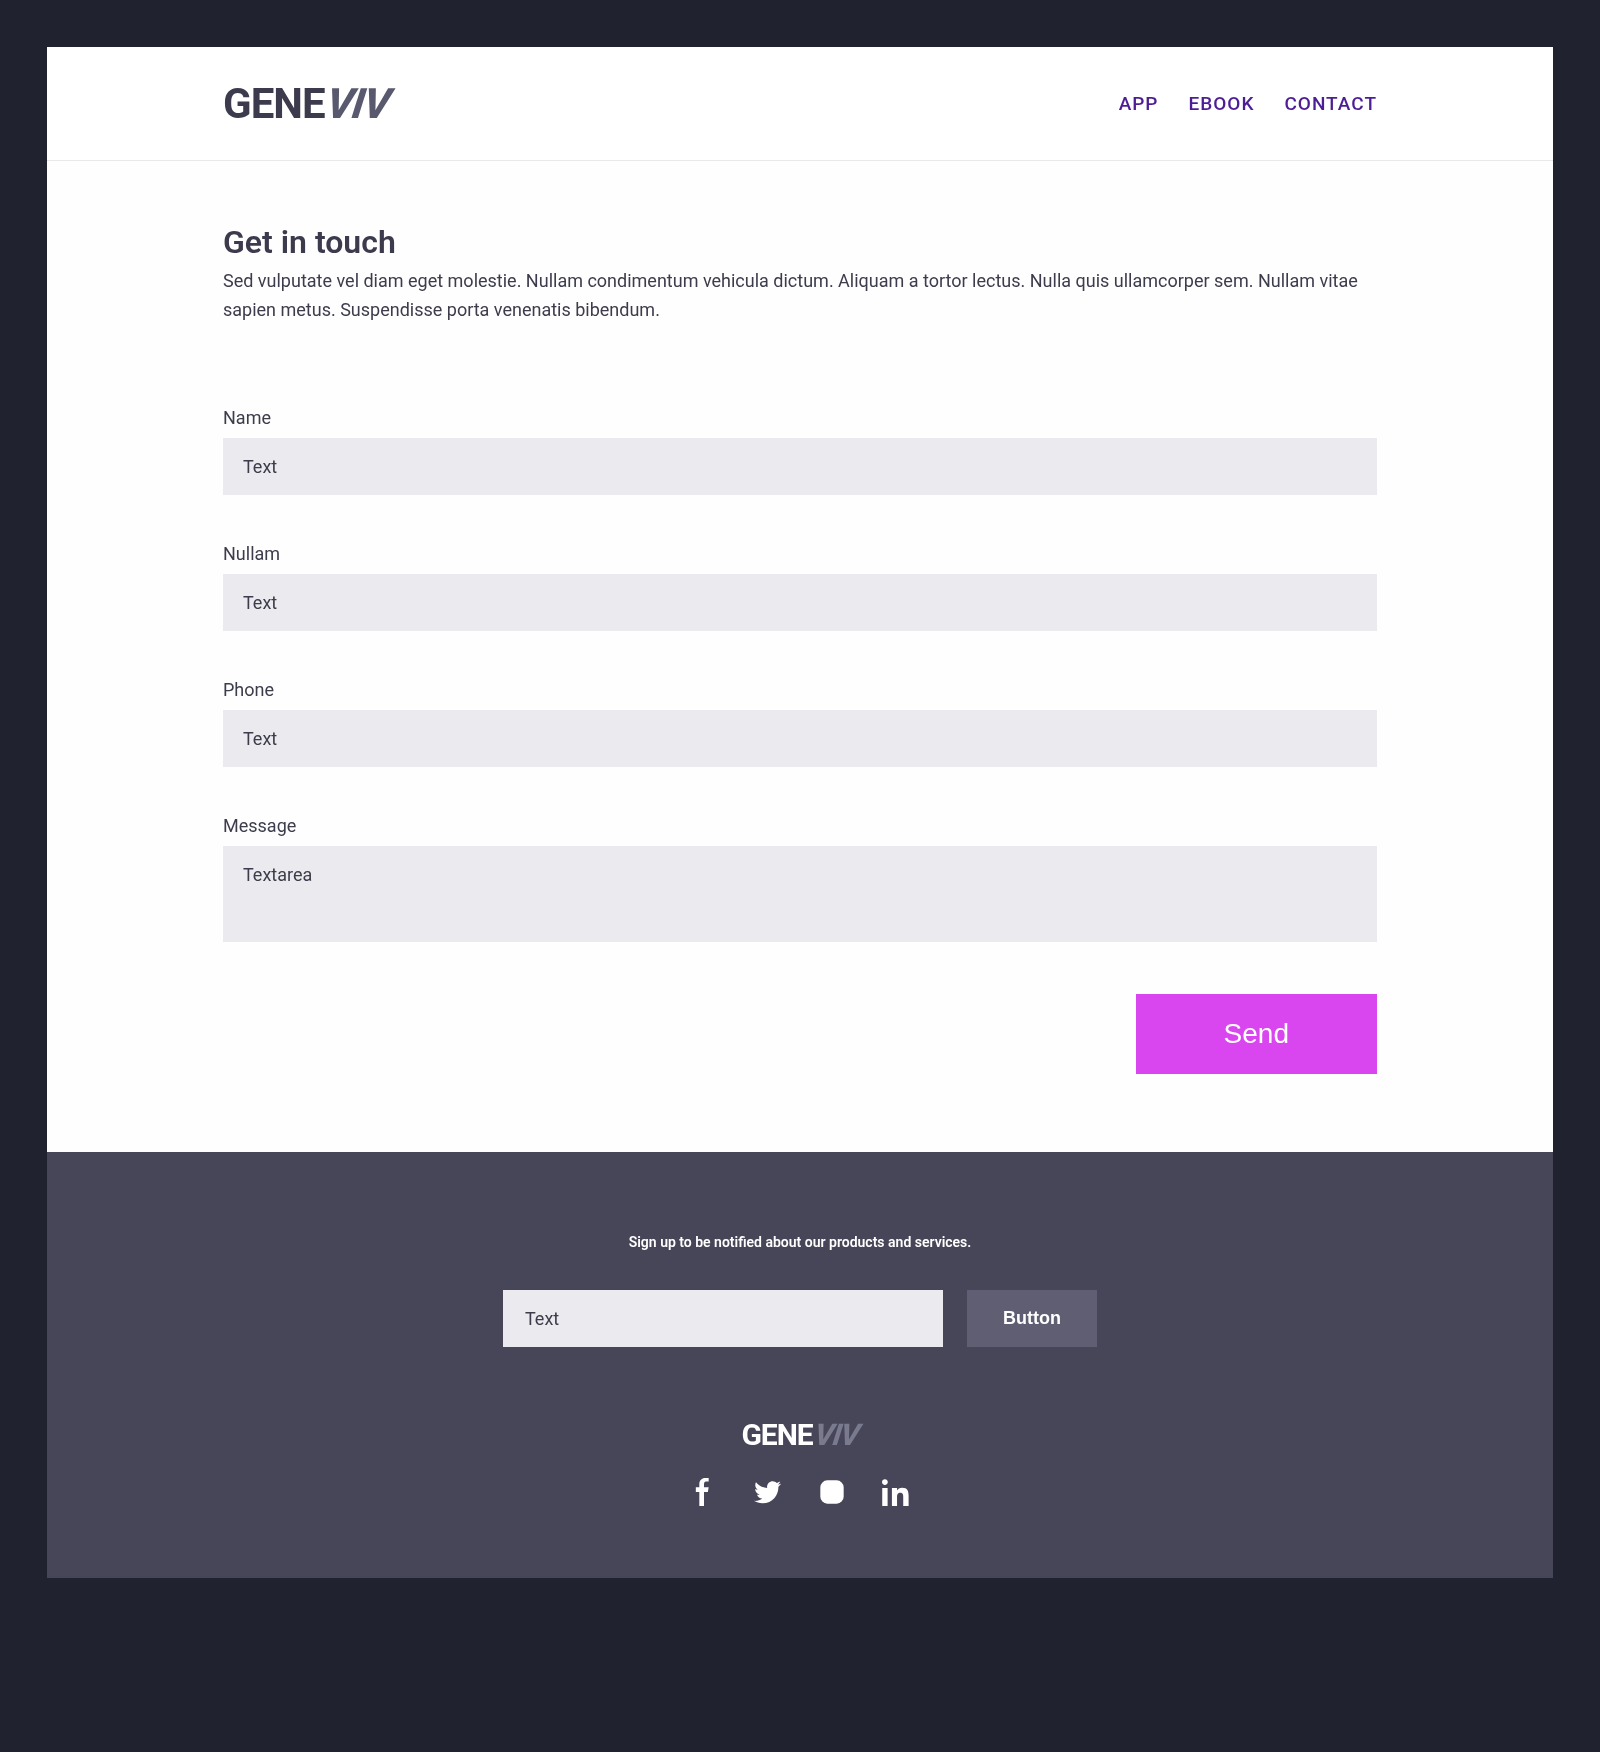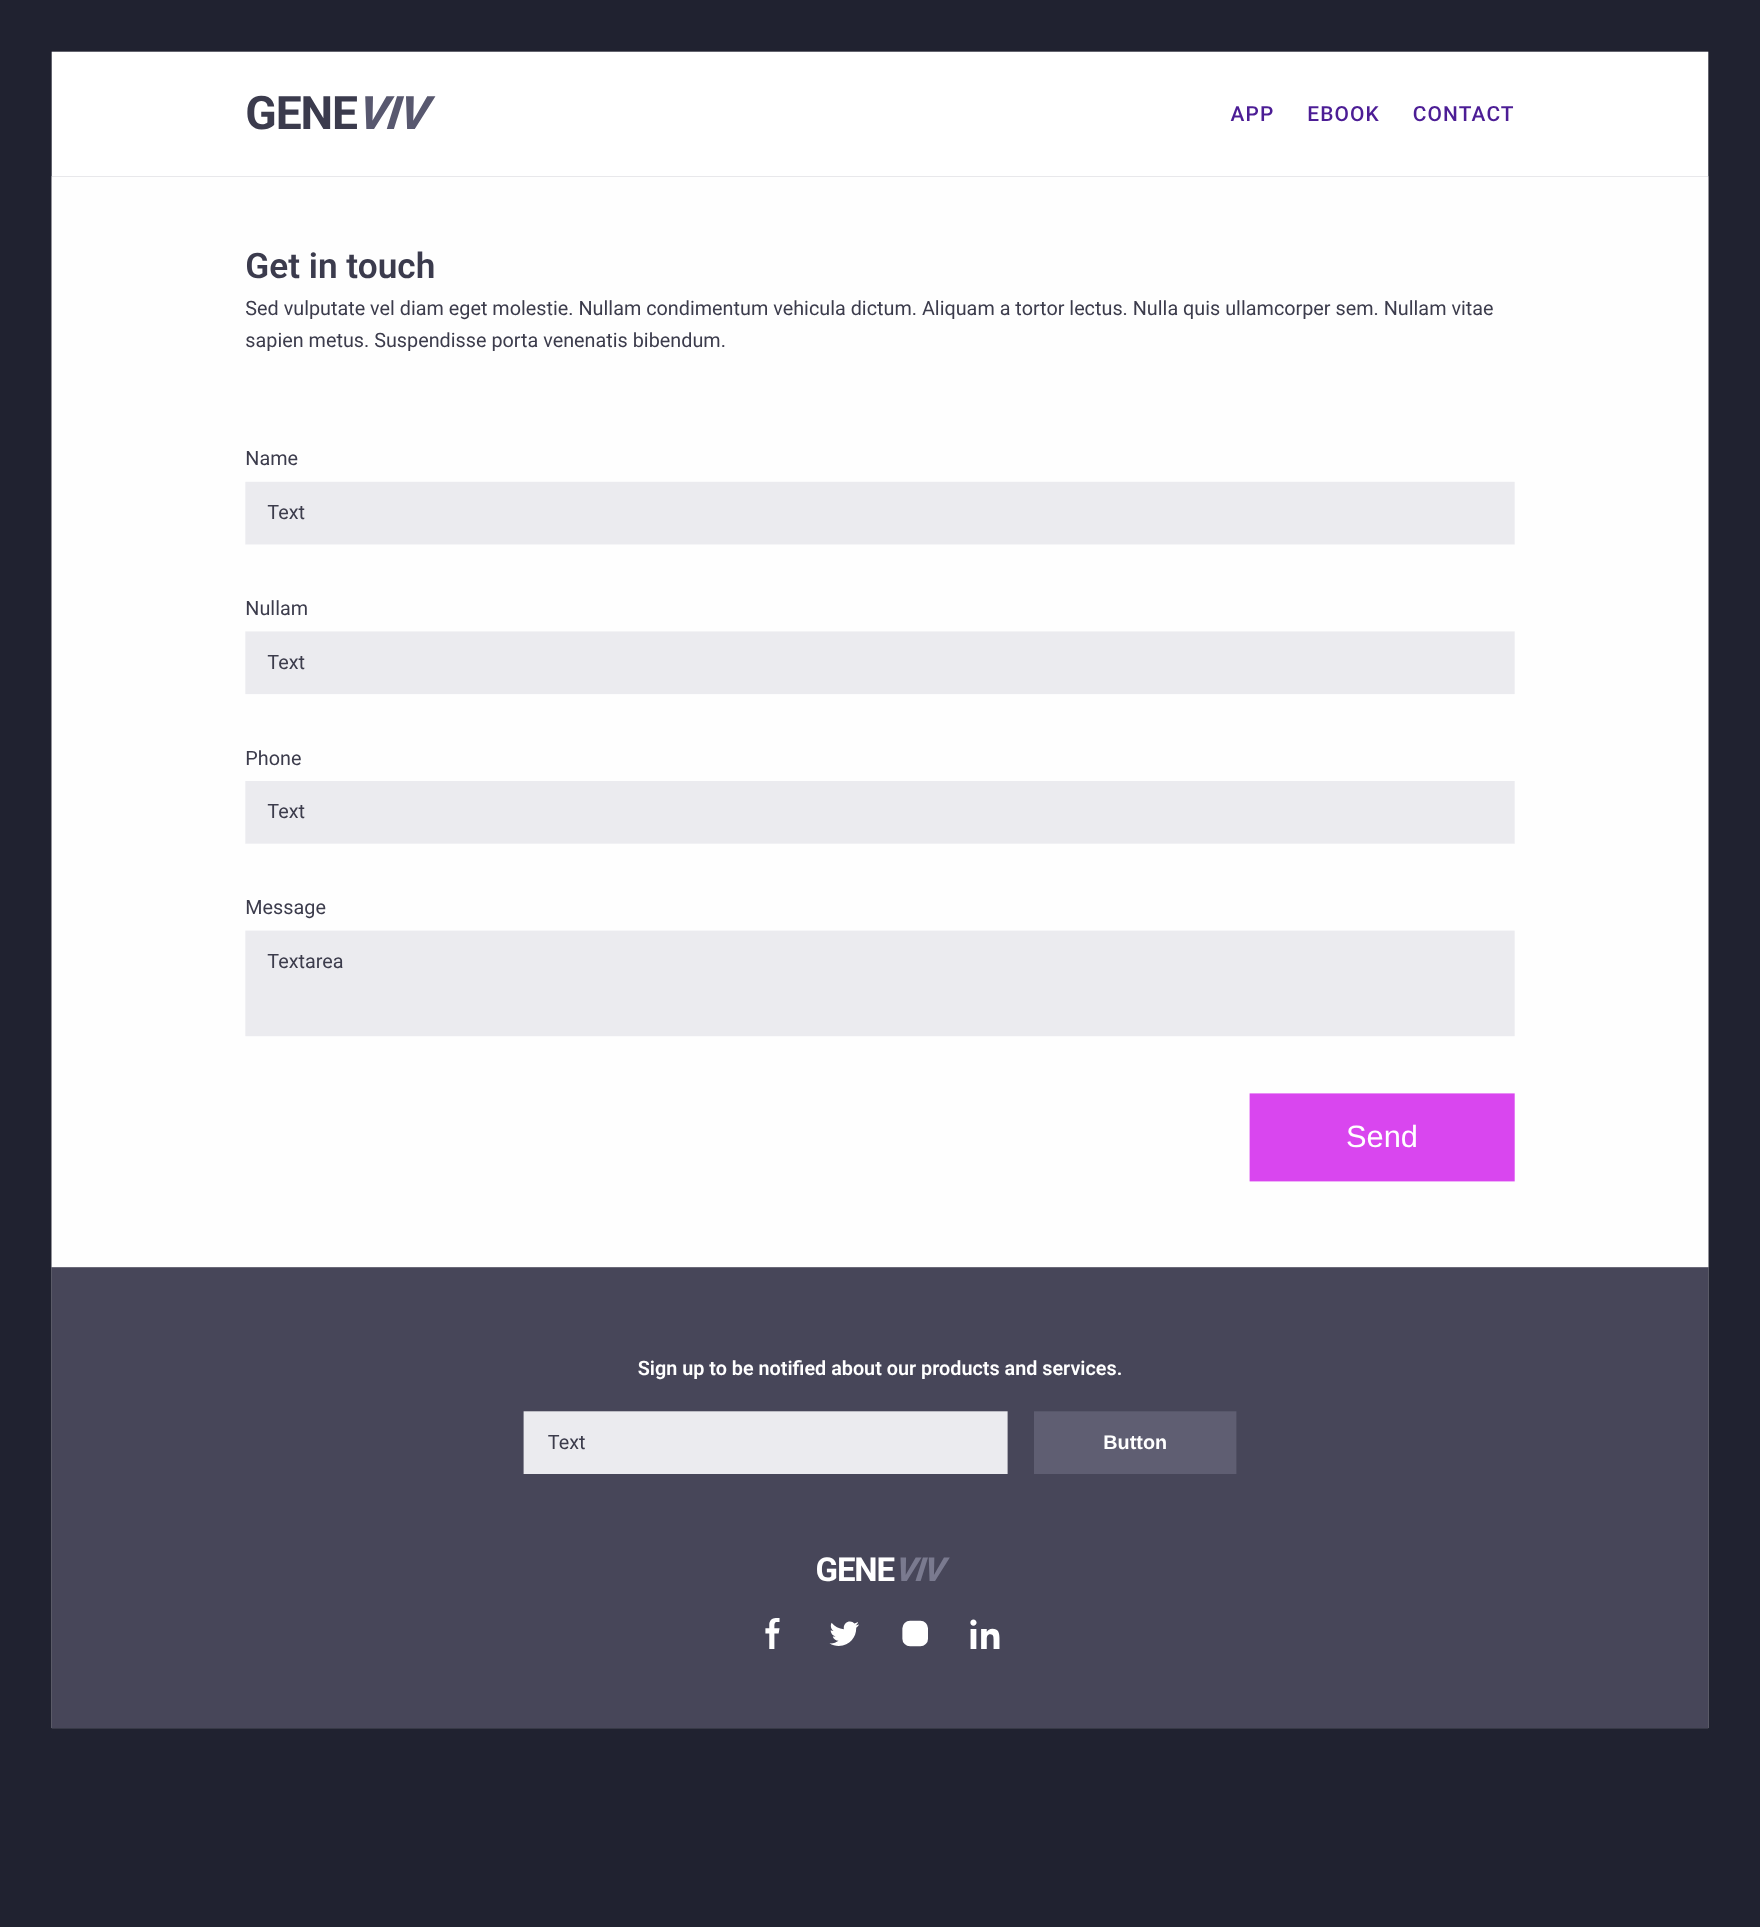--- a/index.html
+++ b/index.html
@@ -124,23 +124,23 @@
     }
 
     
     .footer {
       background: #474659;
       padding: 82px 176px 72px 176px;
       text-align: center;
     }
     .signup-text {
       color: #ffffff;
-      font-size: 18px;
+      font-size: 14px;
       font-weight: 600;
-      margin-bottom: 28px;
+      margin-bottom: 40px;
     }
     .signup-row {
       display: flex;
       justify-content: center;
       gap: 24px;
       margin-bottom: 70px;
     }
     .signup-row input {
       background: #ebebef;
       border: none;
@@ -152,21 +152,21 @@
     }
     .signup-row input::placeholder {
       color: #3c3c4c;
     }
     .signup-row button {
       border: none;
       background: #5f5e72;
       color: #ffffff;
       font-size: 18px;
       font-weight: 600;
-      padding: 18px 63px;
+      padding: 18px 36px;
       cursor: pointer;
     }
 
     .footer-logo {
       display: flex;
       justify-content: center;
       align-items: center;
       gap: 2px;
       margin-bottom: 26px;
     }

